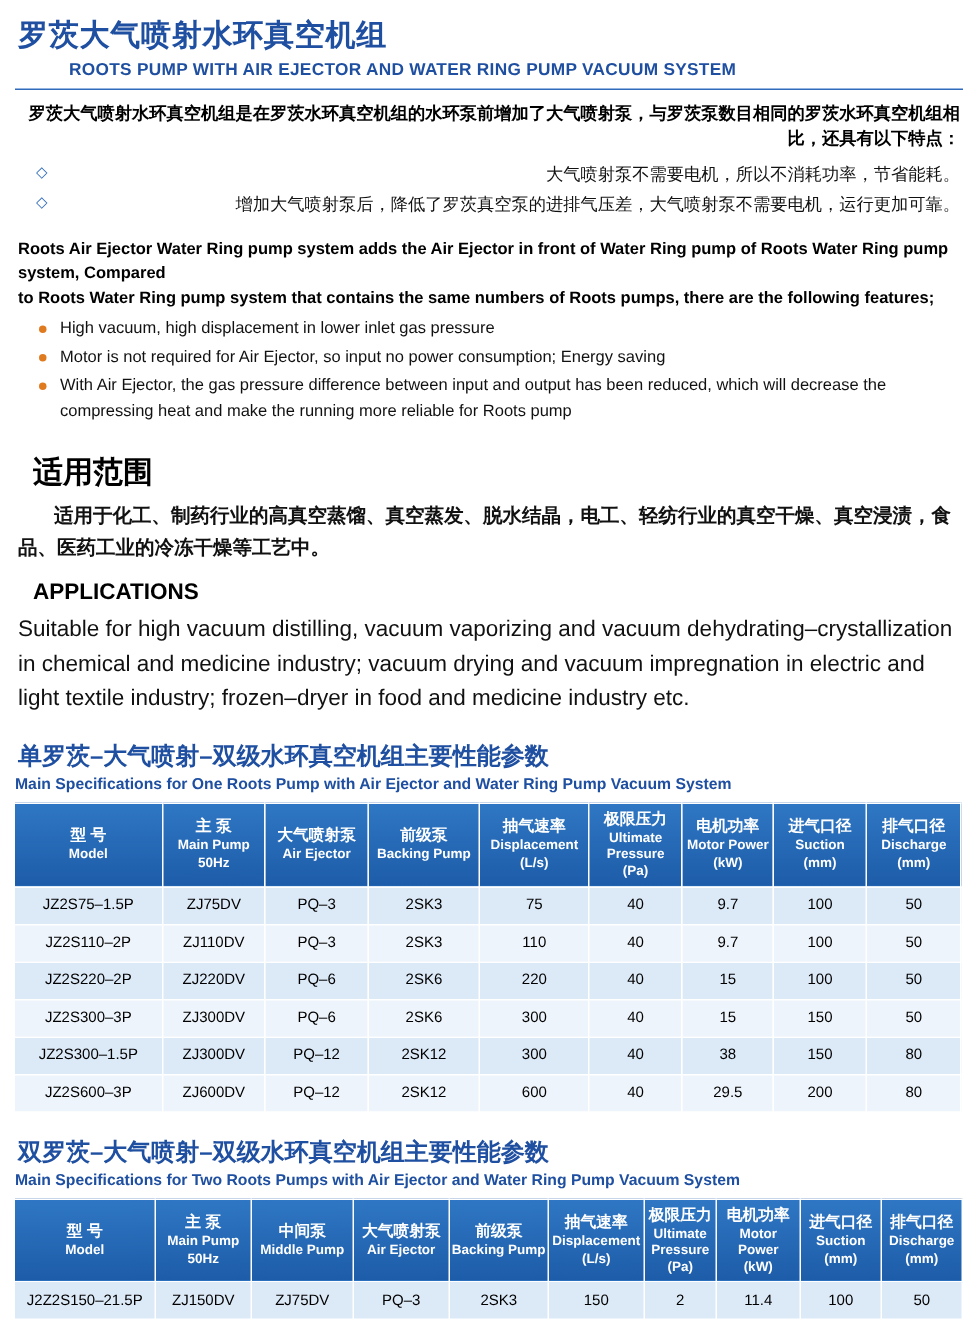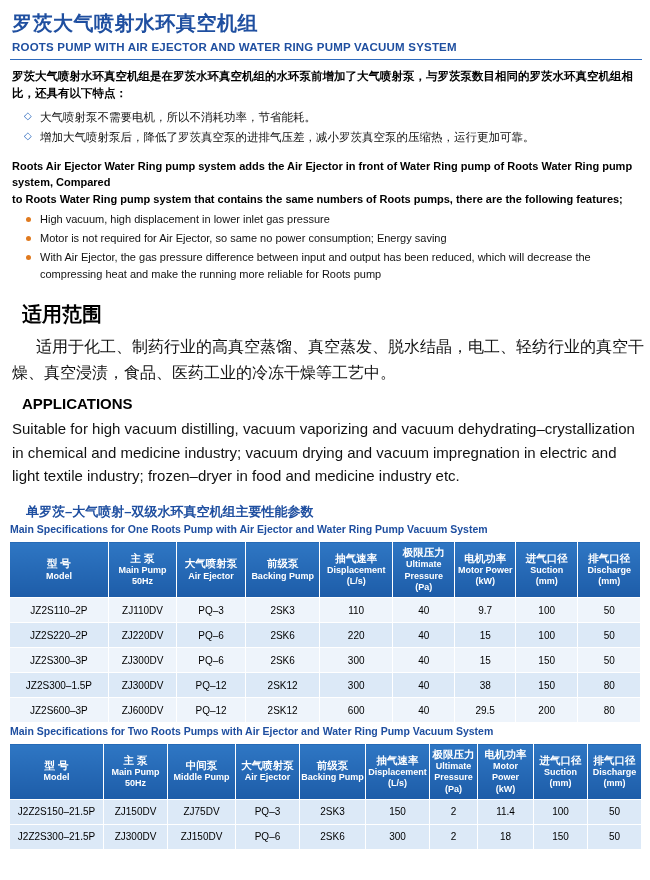--- a/index.html
+++ b/index.html
@@ -30,34 +30,36 @@
     font-weight: bold;
     padding: 10px 0 0 12px;
     letter-spacing: 0.5px;
   }
   .title-en {
     color: #1f4fa0;
     font-size: 11.5px;
     font-weight: bold;
     padding: 4px 0 0 12px;
     letter-spacing: 0.2px;
+    margin-left: 34px;
   }
   .rule {
     height: 1px;
     background: #2f6bbd;
     margin: 6px 8px 0 10px;
   }
 
   
   .intro {
     padding: 8px 10px 0 12px;
     font-size: 11.5px;
     line-height: 1.45;
     font-weight: bold;
     color: #000;
+    text-align: right;
   }
   ul.bullets {
     list-style: none;
     margin: 6px 0 0 0;
     padding: 0 0 0 28px;
   }
   ul.bullets li {
     position: relative;
     font-size: 11.5px;
     line-height: 1.75;
@@ -105,45 +107,46 @@
   }
 
   
   .sec-zh {
     font-size: 20px;
     font-weight: bold;
     color: #000;
     padding: 16px 0 0 22px;
   }
   .sec-body-zh {
-    font-size: 16px;
+    font-size: 13px;
     line-height: 1.6;
     padding: 6px 4px 0 12px;
     text-indent: 24px;
     color: #111;
+    font-weight: bold;
   }
   .sec-en {
     font-size: 15px;
     font-weight: bold;
     color: #000;
     padding: 10px 0 0 22px;
   }
   .sec-body-en {
     font-size: 15px;
     line-height: 1.55;
     padding: 5px 2px 0 12px;
     color: #111;
   }
 
   
   .tbl-title-zh {
-    font-size: 13px;
+    font-size: 16px;
     font-weight: bold;
     color: #1f4fa0;
-    padding: 16px 0 0 26px;
+    padding: 16px 0 0 12px;
   }
   .tbl-title-en {
     font-size: 10.5px;
     font-weight: bold;
     color: #1f4fa0;
     padding: 2px 0 0 10px;
   }
   table.spec {
     width: 632px;
     margin: 6px 0 0 9px;
@@ -181,31 +184,31 @@
 <div class="page">
 
   <div class="title-zh">罗茨大气喷射水环真空机组</div>
   <div class="title-en">ROOTS PUMP WITH AIR EJECTOR AND WATER RING PUMP VACUUM SYSTEM</div>
   <div class="rule"></div>
 
   <div class="intro">
     <div>罗茨大气喷射水环真空机组是在罗茨水环真空机组的水环泵前增加了大气喷射泵，与罗茨泵数目相同的罗茨水环真空机组相比，还具有以下特点：</div>
     <ul class="bullets">
       <li>大气喷射泵不需要电机，所以不消耗功率，节省能耗。</li>
-      <li>增加大气喷射泵后，降低了罗茨真空泵的进排气压差，减小罗茨真空泵的压缩热，运行更加可靠。</li>
+      <li>增加大气喷射泵后，降低了罗茨真空泵的进排气压差，大气喷射泵不需要电机，运行更加可靠。</li>
     </ul>
   </div>
 
   <div class="para-en">
     <div>Roots Air Ejector Water Ring pump system adds the Air Ejector in front of Water Ring pump of Roots Water Ring pump system, Compared</div>
     <div>to Roots Water Ring pump system that contains the same numbers of Roots pumps, there are the following features;</div>
   </div>
   <ul class="bullets-en">
     <li>High vacuum, high displacement in lower inlet gas pressure</li>
-    <li>Motor is not required for Air Ejector, so same no power consumption; Energy saving</li>
+    <li>Motor is not required for Air Ejector, so input no power consumption; Energy saving</li>
     <li>With Air Ejector, the gas pressure difference between input and output has been reduced, which will decrease the compressing heat and make the running more reliable for Roots pump</li>
   </ul>
 
   <div class="sec-zh">适用范围</div>
   <div class="sec-body-zh">适用于化工、制药行业的高真空蒸馏、真空蒸发、脱水结晶，电工、轻纺行业的真空干燥、真空浸渍，食品、医药工业的冷冻干燥等工艺中。</div>
 
   <div class="sec-en">APPLICATIONS</div>
   <div class="sec-body-en">Suitable for high vacuum distilling, vacuum vaporizing and vacuum dehydrating–crystallization in chemical and medicine industry; vacuum drying and vacuum impregnation in electric and light textile industry; frozen–dryer in food and medicine industry etc.</div>
 
   <div class="tbl-title-zh">单罗茨–大气喷射–双级水环真空机组主要性能参数</div>
@@ -262,20 +265,31 @@
           <span class="unit">(mm)</span>
         </th>
         <th>
           <span class="zh">排气口径</span>
           <span class="en">Discharge</span>
           <span class="unit">(mm)</span>
         </th>
       </tr>
     </thead>
     <tbody>
+      <tr class="odd">
+        <td>JZ2S75–1.5P</td>
+        <td>ZJ75DV</td>
+        <td>PQ–3</td>
+        <td>2SK3</td>
+        <td>75</td>
+        <td>40</td>
+        <td>9.7</td>
+        <td>100</td>
+        <td>50</td>
+      </tr>
       <tr class="even">
         <td>JZ2S110–2P</td>
         <td>ZJ110DV</td>
         <td>PQ–3</td>
         <td>2SK3</td>
         <td>110</td>
         <td>40</td>
         <td>9.7</td>
         <td>100</td>
         <td>50</td>
@@ -320,20 +334,21 @@
         <td>2SK12</td>
         <td>600</td>
         <td>40</td>
         <td>29.5</td>
         <td>200</td>
         <td>80</td>
       </tr>
     </tbody>
   </table>
 
+  <div class="tbl-title-zh">双罗茨–大气喷射–双级水环真空机组主要性能参数</div>
   <div class="tbl-title-en">Main Specifications for Two Roots Pumps with Air Ejector and Water Ring Pump Vacuum System</div>
   <table class="spec">
     <colgroup>
       <col style="width:94px">
         <col style="width:64px">
         <col style="width:68px">
         <col style="width:64px">
         <col style="width:66px">
       <col style="width:64px">
         <col style="width:48px">

